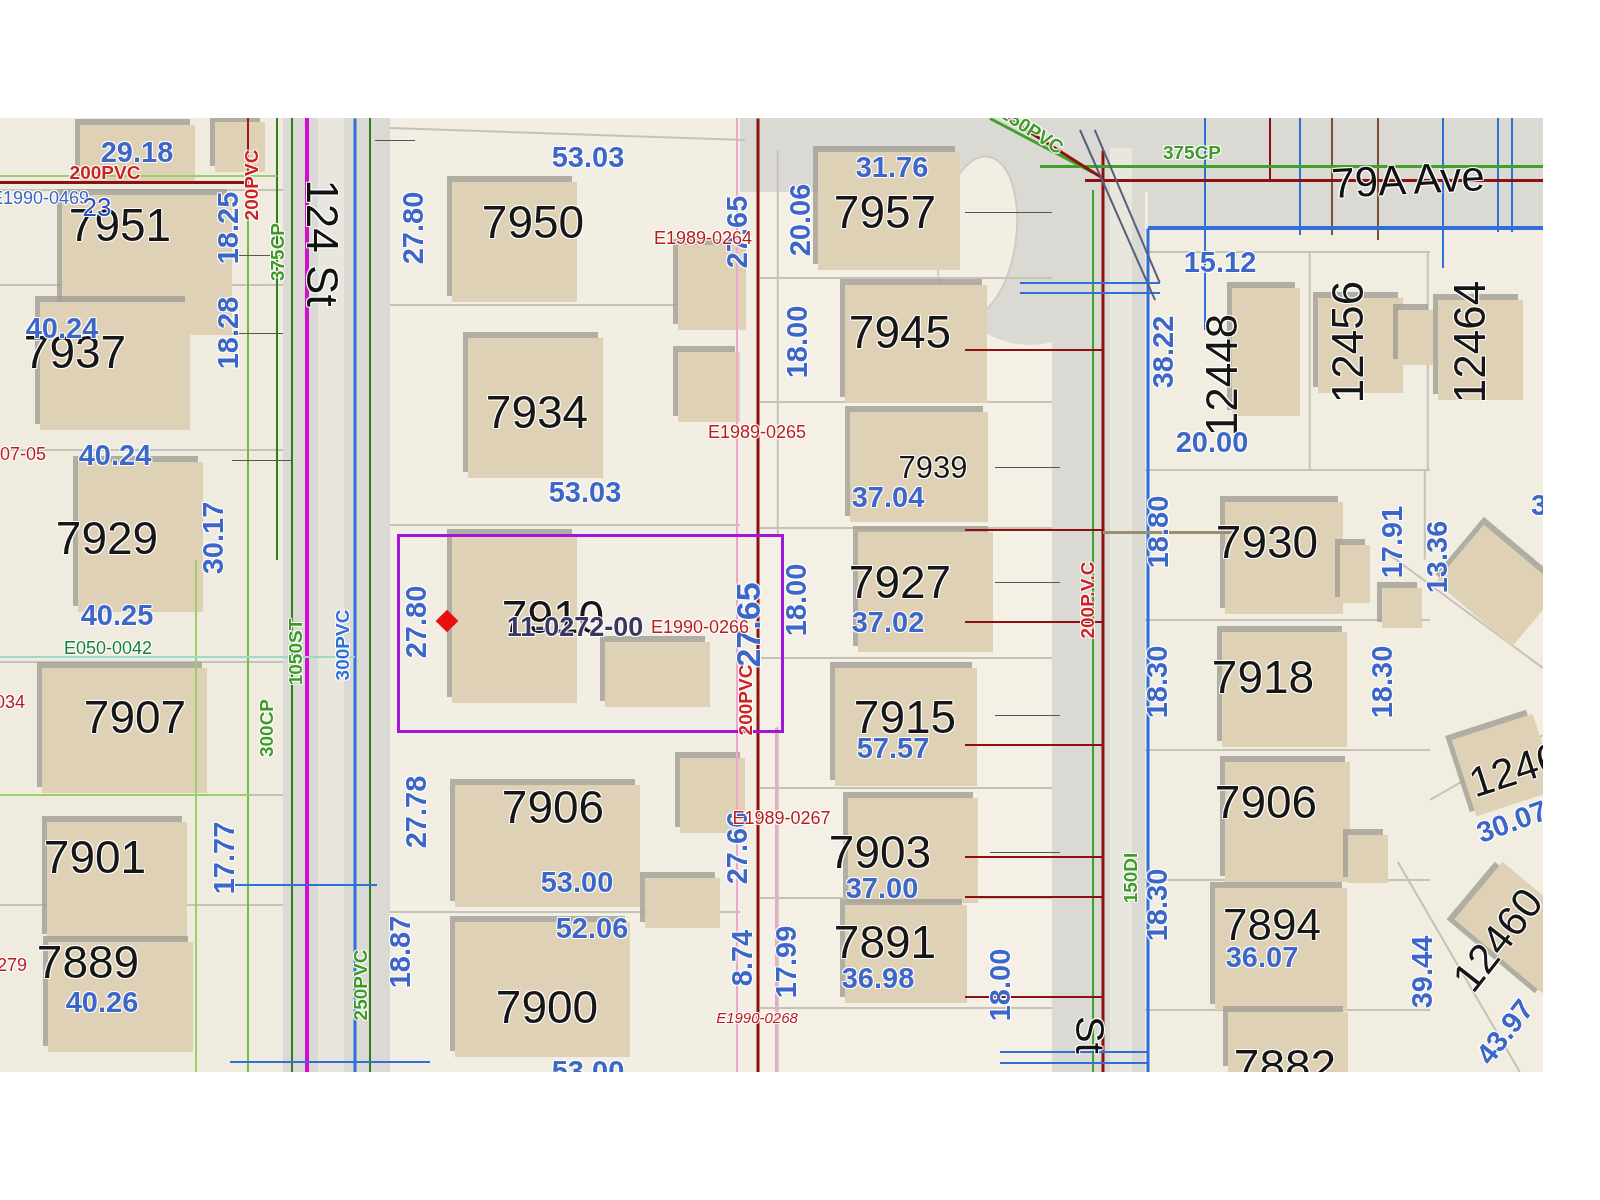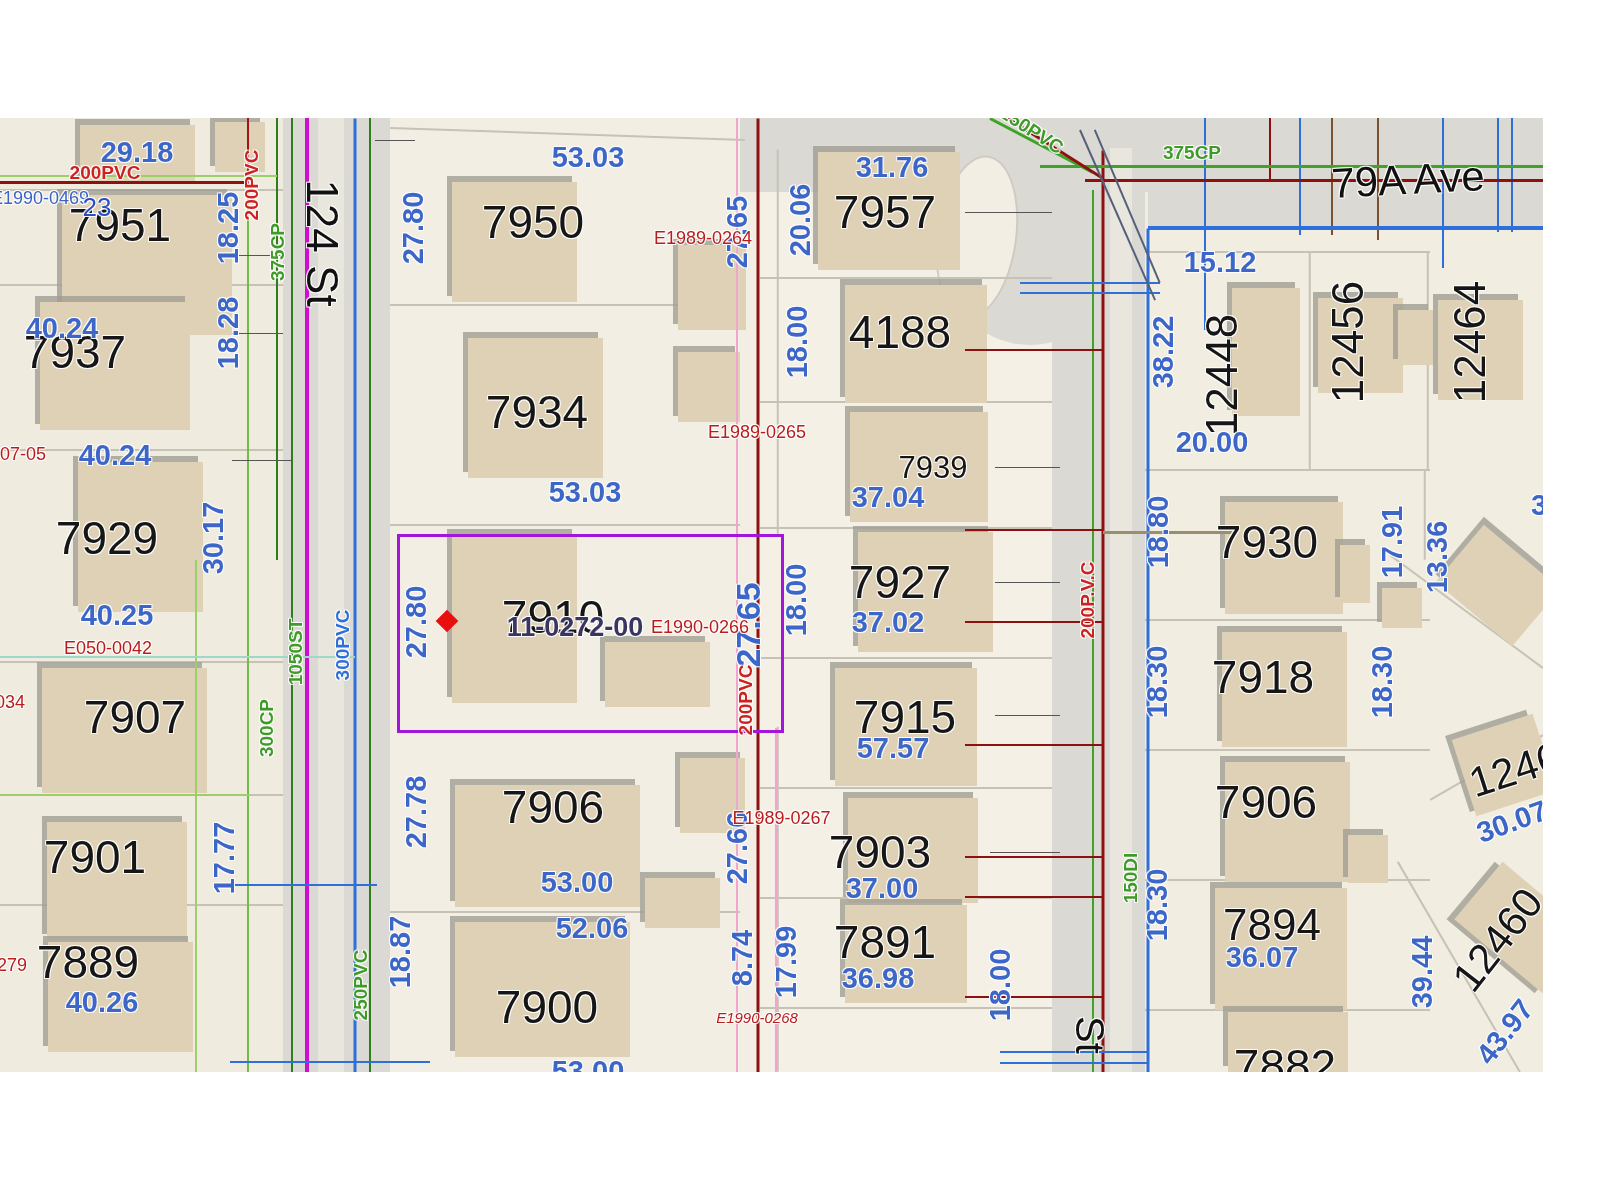--- a/index.html
+++ b/index.html
@@ -172,21 +172,21 @@
       <div class="lbl hn" style="left: 107px; top: 420px; font-size: 46px; transform: translate(-50%, -50%) rotate(0deg);">7929</div>
       <div class="lbl hn" style="left: 135px; top: 599px; font-size: 46px; transform: translate(-50%, -50%) rotate(0deg);">7907</div>
       <div class="lbl hn" style="left: 95px; top: 739px; font-size: 46px; transform: translate(-50%, -50%) rotate(0deg);">7901</div>
       <div class="lbl hn" style="left: 88px; top: 844px; font-size: 46px; transform: translate(-50%, -50%) rotate(0deg);">7889</div>
       <div class="lbl hn" style="left: 525px; top: 104px; font-size: 46px; transform: translate(-50%, -50%) rotate(0deg); margin-left: 8px;">7950</div>
       <div class="lbl hn" style="left: 537px; top: 294px; font-size: 46px; transform: translate(-50%, -50%) rotate(0deg);">7934</div>
       <div class="lbl hn" style="left: 553px; top: 499px; font-size: 46px; transform: translate(-50%, -50%) rotate(0deg);">7910</div>
       <div class="lbl hn" style="left: 553px; top: 689px; font-size: 46px; transform: translate(-50%, -50%) rotate(0deg);">7906</div>
       <div class="lbl hn" style="left: 547px; top: 889px; font-size: 46px; transform: translate(-50%, -50%) rotate(0deg);">7900</div>
       <div class="lbl hn" style="left: 885px; top: 94px; font-size: 46px; transform: translate(-50%, -50%) rotate(0deg);">7957</div>
-      <div class="lbl hn" style="left: 900px; top: 214px; font-size: 46px; transform: translate(-50%, -50%) rotate(0deg);">4188</div>
+      <div class="lbl hn" style="left: 900px; top: 214px; font-size: 46px; transform: translate(-50%, -50%) rotate(0deg);">7945</div>
       <div class="lbl hn" style="left: 933px; top: 349px; font-size: 31px; transform: translate(-50%, -50%) rotate(0deg);">7939</div>
       <div class="lbl hn" style="left: 900px; top: 464px; font-size: 46px; transform: translate(-50%, -50%) rotate(0deg);">7927</div>
       <div class="lbl hn" style="left: 905px; top: 599px; font-size: 46px; transform: translate(-50%, -50%) rotate(0deg);">7915</div>
       <div class="lbl hn" style="left: 880px; top: 734px; font-size: 46px; transform: translate(-50%, -50%) rotate(0deg);">7903</div>
       <div class="lbl hn" style="left: 885px; top: 824px; font-size: 46px; transform: translate(-50%, -50%) rotate(0deg);">7891</div>
       <div class="lbl hn" style="left: 1267px; top: 424px; font-size: 46px; transform: translate(-50%, -50%) rotate(0deg);">7930</div>
       <div class="lbl hn" style="left: 1263px; top: 559px; font-size: 46px; transform: translate(-50%, -50%) rotate(0deg);">7918</div>
       <div class="lbl hn" style="left: 1266px; top: 684px; font-size: 46px; transform: translate(-50%, -50%) rotate(0deg);">7906</div>
       <div class="lbl hn" style="left: 1272px; top: 807px; font-size: 44px; transform: translate(-50%, -50%) rotate(0deg);">7894</div>
       <div class="lbl hn" style="left: 1285px; top: 948px; font-size: 46px; transform: translate(-50%, -50%) rotate(0deg);">7882</div>
@@ -257,19 +257,19 @@
       <div class="lbl ugreen" style="left: 1032px; top: 12px; font-size: 19px; transform: translate(-50%, -50%) rotate(33deg);">250PVC</div>
       <div class="lbl ugreen" style="left: 1130px; top: 760px; font-size: 19px; transform: translate(-50%, -50%) rotate(-90deg);">150DI</div>
       <div class="lbl ublue" style="left: 342px; top: 527px; font-size: 19px; transform: translate(-50%, -50%) rotate(-90deg);">300PVC</div>
       <div class="lbl eref" style="left: 40px; top: 80px; font-size: 18px; color: rgb(59, 99, 196); transform: translate(-50%, -50%) rotate(0deg);">E1990-0469</div>
       <div class="lbl eref" style="left: 97px; top: 89px; font-size: 26px; color: rgb(42, 79, 192); transform: translate(-50%, -50%) rotate(0deg);">23</div>
       <div class="lbl eref" style="left: 703px; top: 120px; font-size: 18px; transform: translate(-50%, -50%) rotate(0deg);">E1989-0264</div>
       <div class="lbl eref" style="left: 757px; top: 314px; font-size: 18px; transform: translate(-50%, -50%) rotate(0deg);">E1989-0265</div>
       <div class="lbl eref" style="left: 700px; top: 509px; font-size: 18px; transform: translate(-50%, -50%) rotate(0deg);">E1990-0266</div>
       <div class="lbl eref" style="left: 765px; top: 700px; font-size: 18px; transform: translate(-50%, -50%) rotate(0deg); padding-left: 33px;">E1989-0267</div>
       <div class="lbl eref" style="left: 757px; top: 899px; font-size: 15px; transform: translate(-50%, -50%) rotate(0deg); font-style: italic;">E1990-0268</div>
-      <div class="lbl eref" style="left: 108px; top: 530px; font-size: 18px; color: #b91c1c; transform: translate(-50%, -50%) rotate(0deg);">E050-0042</div>
+      <div class="lbl eref" style="left: 108px; top: 530px; font-size: 18px; color: #15803d; transform: translate(-50%, -50%) rotate(0deg);">E050-0042</div>
       <div class="lbl eref" style="left: 18px; top: 336px; font-size: 18px; transform: translate(-50%, -50%) rotate(0deg);">007-05</div>
       <div class="lbl eref" style="left: 10px; top: 584px; font-size: 18px; transform: translate(-50%, -50%) rotate(0deg);">034</div>
       <div class="lbl eref" style="left: 12px; top: 847px; font-size: 18px; transform: translate(-50%, -50%) rotate(0deg);">279</div>
       <div class="lbl pid" style="left: 575px; top: 509px; font-size: 27px; transform: translate(-50%, -50%) rotate(0deg);">11-0272-00</div>
     </div>
 </div>
 
 </body></html>

